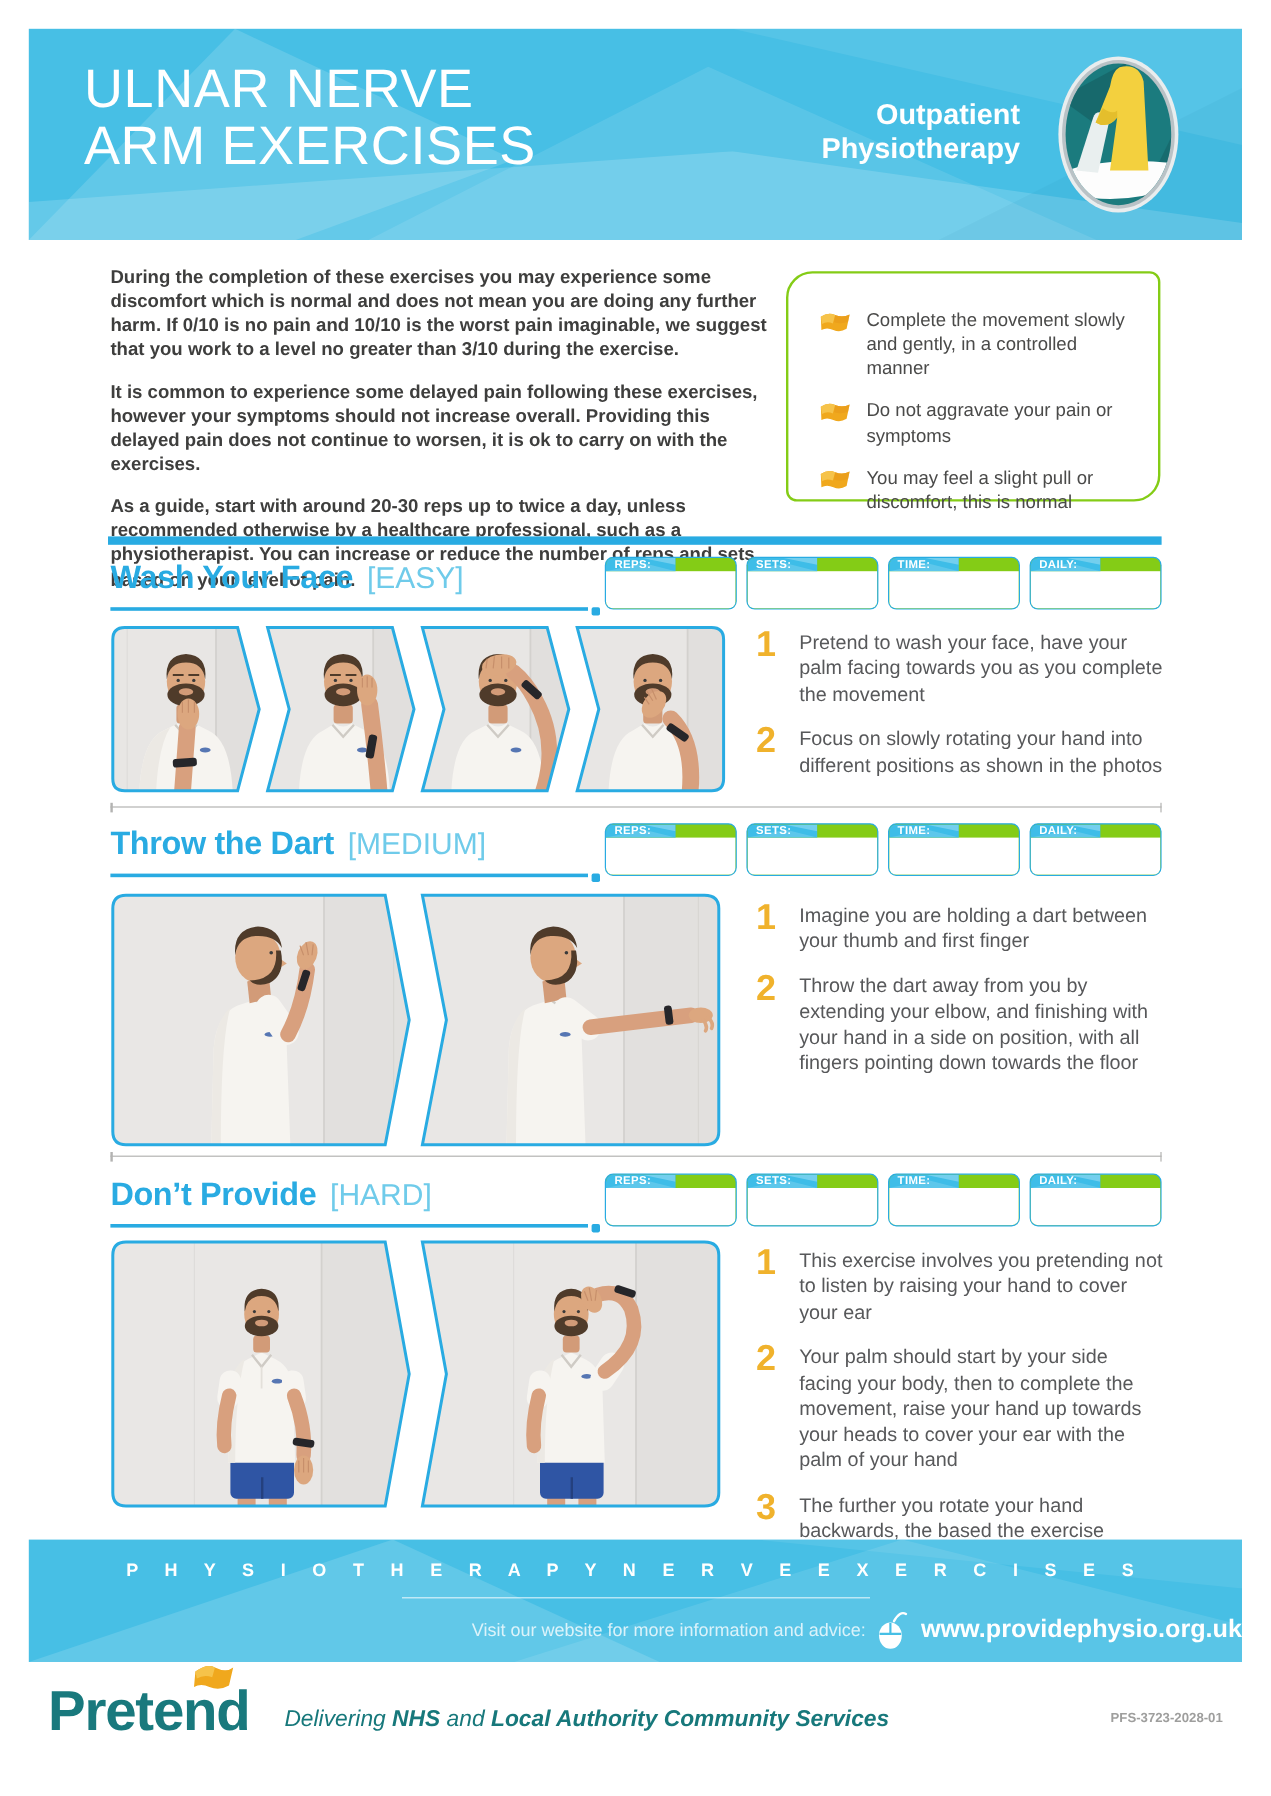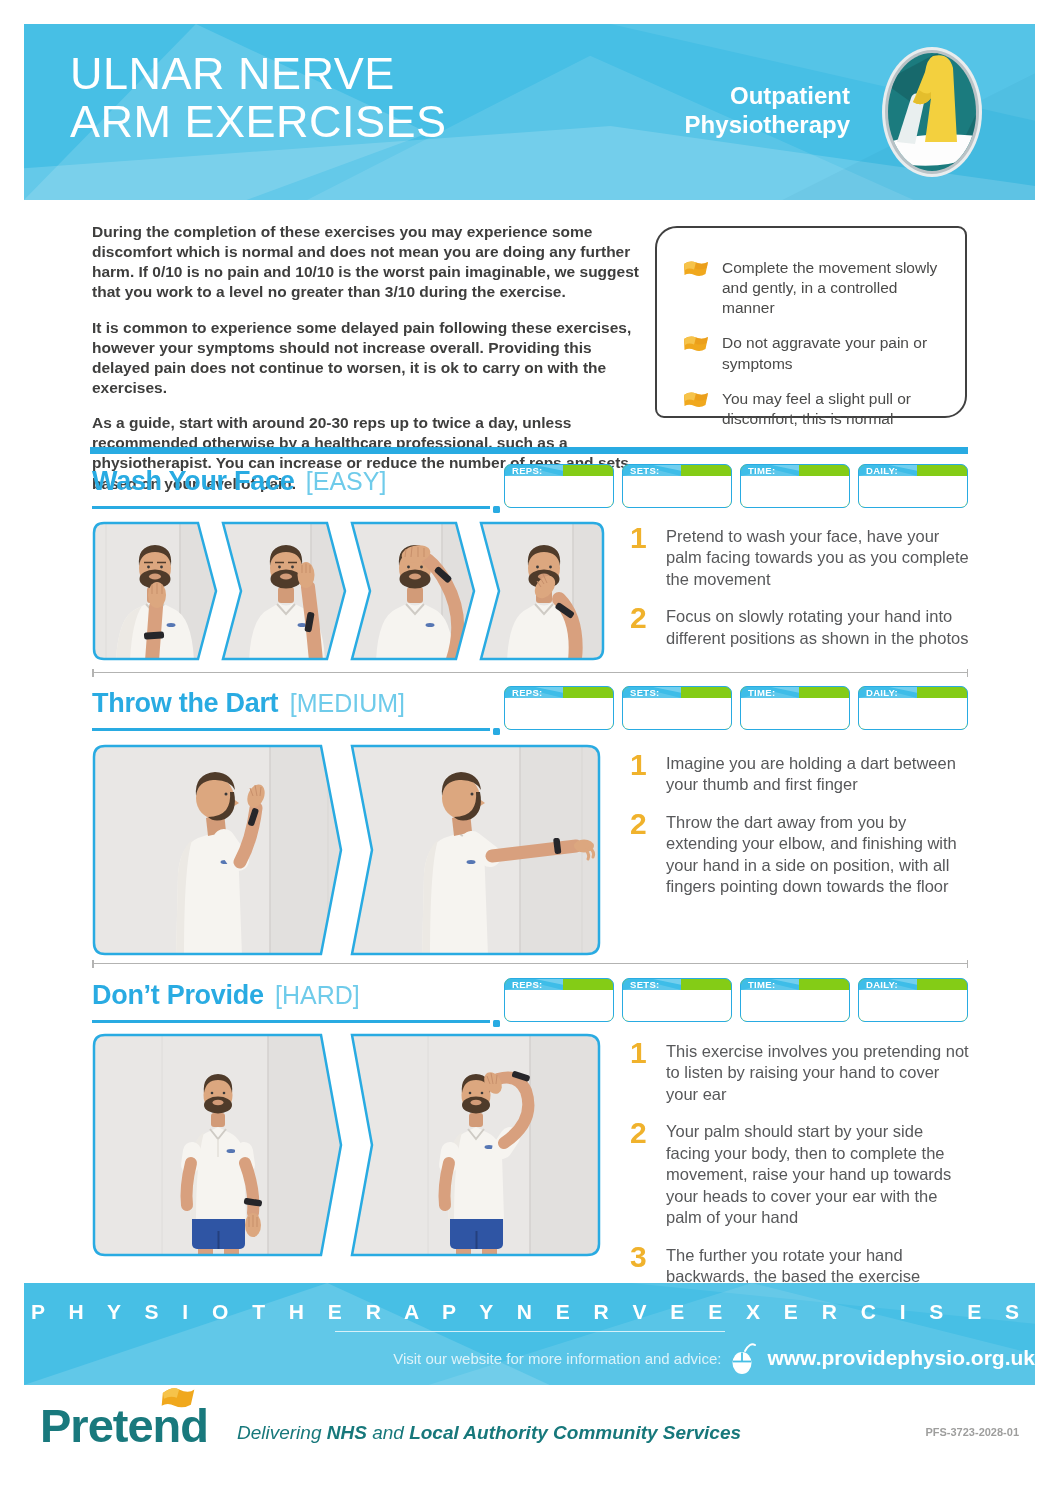--- a/index.html
+++ b/index.html
@@ -15,21 +15,21 @@
   .poly.p3 { background:rgba(255,255,255,.08); clip-path:polygon(58% 0, 100% 0, 100% 55%); }
   .poly.p4 { background:rgba(255,255,255,.16); clip-path:polygon(0 82%, 58% 58%, 100% 92%, 100% 100%, 0 100%); }
   .poly.p5 { background:rgba(0,90,130,.05); clip-path:polygon(75% 100%, 100% 28%, 100% 100%); }
   .header-title { position:absolute; left:46px; top:26px; color:#fff; font-size:45px; font-weight:400; line-height:1.07; letter-spacing:.5px; }
   .dept { position:absolute; right:185px; top:58px; text-align:right; color:#fff; font-size:24px; font-weight:700; line-height:1.2; }
   .logo-badge { position:absolute; right:52px; top:22px; width:102px; height:132px; }
 
   
   .intro { position:absolute; left:92px; top:222px; width:548px; color:#3E3E3D; font-size:15.5px; font-weight:700; line-height:1.3; }
   .intro p { margin-bottom:15px; }
-  .tips-box { position:absolute; left:655px; top:226px; width:312px; height:192px; border:2px solid #404040; border-radius:22px 9px 22px 9px; padding:30px 18px 0 26px; background:#fff; }
+  .tips-box { position:absolute; left:655px; top:226px; width:312px; height:192px; border:2px solid #84cc16; border-radius:22px 9px 22px 9px; padding:30px 18px 0 26px; background:#fff; }
   .tip { display:flex; align-items:flex-start; gap:13px; margin-bottom:15px; color:#4A4A49; font-size:15.5px; line-height:1.3; }
   .tip svg { flex:0 0 26px; margin-top:2px; }
 
   
   .blue-bar { position:absolute; left:90px; top:447px; width:878px; height:7px; background:#29ABE2; }
   .divider { position:absolute; left:92px; width:876px; border-top:1px solid #B3B3B2; }
   .divider::before, .divider::after { content:""; position:absolute; top:-4px; width:1.5px; height:8px; background:#B3B3B2; }
   .divider::before { left:0; } .divider::after { right:0; }
   .section { position:absolute; left:92px; width:876px; }
   .sec-name { color:#29ABE2; font-size:27px; font-weight:700; letter-spacing:-.3px; }
@@ -47,21 +47,21 @@
   .steps { position:absolute; left:538px; width:340px; }
   .step { display:flex; gap:12px; margin-bottom:13px; }
   .step-num { flex:0 0 24px; color:#F0B22C; font-size:30px; font-weight:700; line-height:1; }
   .step-text { color:#57585A; font-size:16.5px; line-height:1.3; padding-top:3px; }
 
   
   .banner { position:absolute; left:24px; top:1283px; width:1011px; height:102px; background:#47BFE5; overflow:hidden; }
   .banner .poly.p1 { clip-path:polygon(0 100%, 30% 0, 52% 100%); }
   .banner .poly.p2 { clip-path:polygon(40% 100%, 72% 0, 100% 70%, 100% 100%); }
   .banner .poly.p3 { clip-path:polygon(60% 0, 100% 0, 100% 40%); }
-  .banner-title { position:absolute; top:17px; width:100%; text-align:center; color:#fff; font-size:21px; font-weight:700; letter-spacing:9px; }
+  .banner-title { position:absolute; top:17px; width:100%; text-align:center; color:#fff; font-size:15px; font-weight:700; letter-spacing:9px; }
   .banner-underline { position:absolute; top:48px; left:50%; transform:translateX(-50%); width:390px; height:1px; background:rgba(255,255,255,.75); }
   .banner-row { position:absolute; top:58px; width:100%; display:flex; align-items:center; justify-content:flex-end; gap:10px; }
   .banner-prompt { color:rgba(255,255,255,.78); font-size:15px; }
   .banner-url { color:#fff; font-size:21px; font-weight:700; }
 
   
   .provide { position:absolute; left:40px; top:1398px; }
   .provide-text { color:#19797D; font-size:47px; font-weight:700; letter-spacing:-1px; }
   .provide-flag { position:absolute; left:120px; top:-12px; }
   .tagline { position:absolute; left:237px; top:1422px; color:#17787B; font-size:19px; font-style:italic; }

